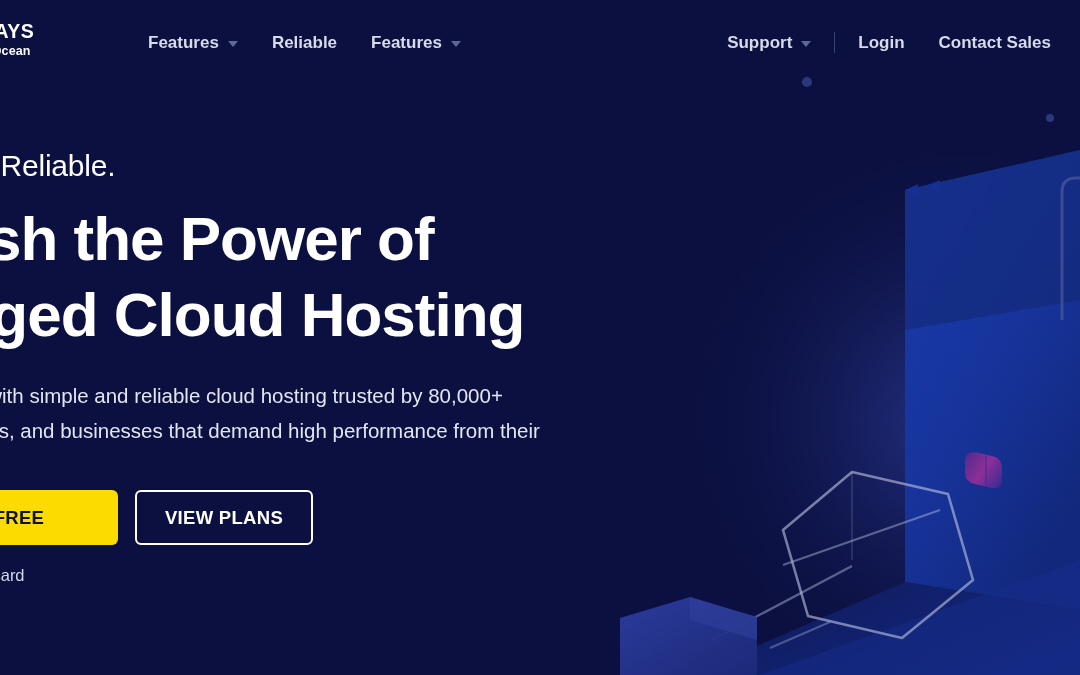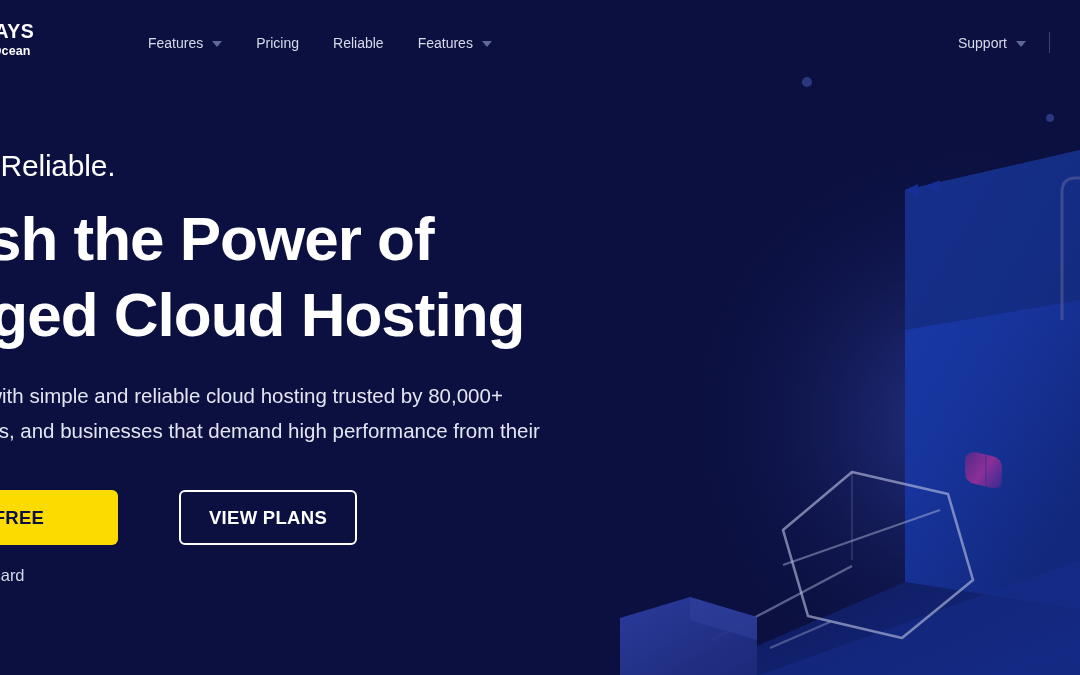--- a/index.html
+++ b/index.html
@@ -60,33 +60,33 @@
   }
 
   #nav-primary {
     position:absolute;
     left:131px; top:0; height:85px;
     display:flex; align-items:center;
     gap:0;
   }
   #nav-secondary {
     position:absolute;
-    right:24px; top:0; height:85px;
+    right:12px; top:0; height:85px;
     display:flex; align-items:center;
     gap:0;
   }
 
   .nav-item {
     display:flex; align-items:center;
     gap:9px;
     padding:0 17px;
     height:85px;
     color:#d7dbe9;
-    font-size:14px;
-    font-weight:400;
+    font-size:17px;
+    font-weight:700;
     white-space:nowrap;
     cursor:pointer;
     text-decoration:none;
   }
   .nav-label { display:block; }
 
   .caret {
     display:inline-block;
     width:0; height:0;
     border-left:5.5px solid transparent;
@@ -165,21 +165,20 @@
     width:178px; height:55px;
     background:transparent;
     color:#ffffff;
     border:2px solid #ffffff;
     border-radius:6px;
     font-family:"Liberation Sans", sans-serif;
     font-size:18.5px; font-weight:bold;
     letter-spacing:0.3px;
     cursor:pointer;
     white-space:nowrap;
-    margin-left:44px;
   }
 
   #cta-note {
     margin-top:21px;
     font-size:16.5px;
     font-weight:400;
     color:#d3d8ea;
     white-space:nowrap;
   }
 </style>
@@ -256,23 +255,20 @@
       <span id="logo-byline">igitalOcean</span>
     </div>
 
     <nav id="nav-primary">
 
       <a class="nav-item" href="#">
         <span class="nav-label">Features</span>
         <span class="caret"></span>
       </a>
 
-      <a class="nav-item" href="#">
-        <span class="nav-label">Pricing</span>
-      </a>
 
       <a class="nav-item" href="#">
         <span class="nav-label">Reliable</span>
       </a>
 
       <a class="nav-item" href="#">
         <span class="nav-label">Features</span>
         <span class="caret"></span>
       </a>
 
@@ -281,21 +277,27 @@
 
     <nav id="nav-secondary">
 
       <a class="nav-item" href="#">
         <span class="nav-label">Support</span>
         <span class="caret"></span>
       </a>
 
       <span id="nav-divider"></span>
 
-
+      <a class="nav-item" href="#">
+        <span class="nav-label">Login</span>
+      </a>
+
+      <a class="nav-item" href="#">
+        <span class="nav-label">Contact Sales</span>
+      </a>
 
     </nav>
   </div>
 
   <section id="hero">
 
     <div id="eyebrow">mple. Reliable.</div>
 
     <h1 id="headline">
       <span class="hl-line">eash the Power of</span>

